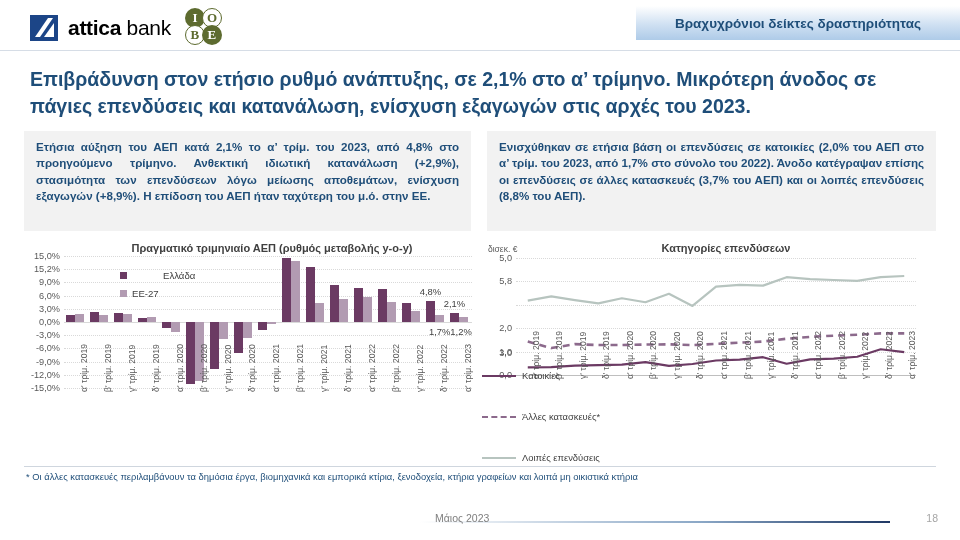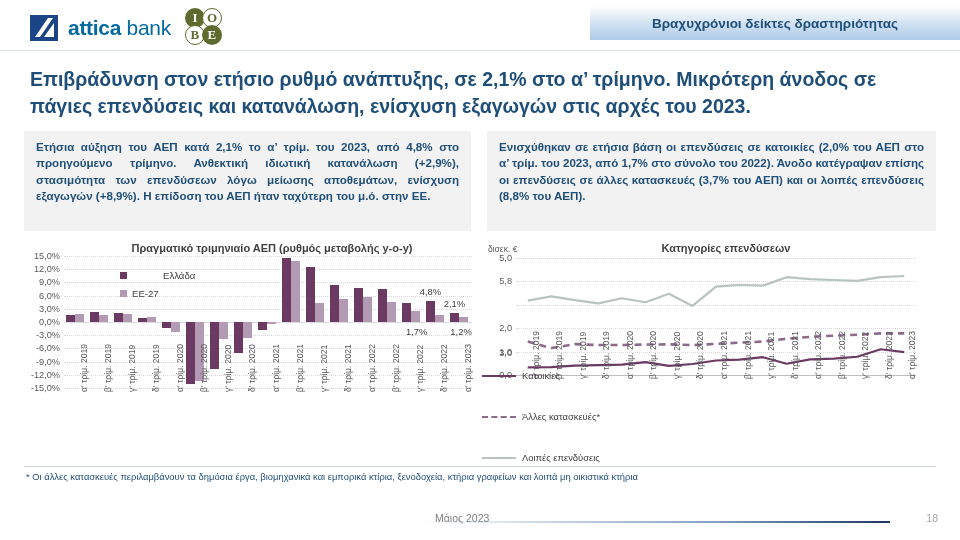--- a/index.html
+++ b/index.html
@@ -9,28 +9,28 @@
     font-family: "Liberation Sans", sans-serif;
     overflow: hidden;
   }
   .slide { position: relative; width: 960px; height: 540px; background: #fff; }
 
   
   .header { position: absolute; left: 0; top: 0; width: 960px; height: 52px; }
   .logo-wrap { position: absolute; left: 30px; top: 8px; display: flex; align-items: center; gap: 14px; }
   .attica-logo { display: flex; align-items: center; gap: 8px; }
   .attica-mark { width: 30px; height: 30px; position: relative; }
-  .attica-text { font-size: 21px; color: #0369a1; letter-spacing: -0.3px; }
+  .attica-text { font-size: 21px; color: #000000; letter-spacing: -0.3px; }
   .attica-text b { font-weight: bold; }
   .attica-text span.thin { font-weight: normal; }
   .iobe-logo { width: 46px; height: 40px; position: relative; }
   .iobe-c { position: absolute; border-radius: 50%; display: flex; align-items: center; justify-content: center;
             font-family: "Liberation Serif", serif; font-size: 13px; font-weight: bold; }
   .banner {
-    position: absolute; right: 0; top: 6px; width: 370px; height: 34px;
+    position: absolute; right: 0; top: 6px; width: 324px; height: 34px;
     background: linear-gradient(to bottom, #ffffff 0%, #cfe0f2 55%, #aecbe8 100%);
     display: flex; align-items: center; justify-content: center;
   }
   .banner-text { font-size: 13.5px; color: #1f4e79; font-weight: bold; }
   .header-rule { position: absolute; left: 0; top: 50px; width: 960px; height: 1px; background: #d6dde6; }
 
   
   .title {
     position: absolute; left: 30px; top: 66px; width: 905px;
     font-size: 19.5px; line-height: 27px; color: #1f4e79; font-weight: bold;
@@ -125,21 +125,21 @@
 
   <div class="tbox left">Ετήσια αύξηση του ΑΕΠ κατά 2,1% το α’ τρίμ. του 2023, από 4,8% στο προηγούμενο τρίμηνο. Ανθεκτική ιδιωτική κατανάλωση (+2,9%), στασιμότητα των επενδύσεων λόγω μείωσης αποθεμάτων, ενίσχυση εξαγωγών (+8,9%). Η επίδοση του ΑΕΠ ήταν ταχύτερη του μ.ό. στην ΕΕ.</div>
   <div class="tbox right">Ενισχύθηκαν σε ετήσια βάση οι επενδύσεις σε κατοικίες (2,0% του ΑΕΠ στο α’ τρίμ. του 2023, από 1,7% στο σύνολο του 2022). Άνοδο κατέγραψαν επίσης οι επενδύσεις σε άλλες κατασκευές (3,7% του ΑΕΠ) και οι λοιπές επενδύσεις (8,8% του ΑΕΠ).</div>
 
   <div class="chart-panel left">
     <div class="chart-title l">Πραγματικό τριμηνιαίο ΑΕΠ (ρυθμός μεταβολής  y-o-y)</div>
     <div class="plot" id="plot-bar" style="left:42px; top:16px; width:408px; height:132px;">
         <div class="gridline" style="top: 0px;"></div>
         <div class="ylab" style="top: 0px;">15,0%</div>
         <div class="gridline" style="top: 13.2px;"></div>
-        <div class="ylab" style="top: 13.2px;">12,0%</div>
+        <div class="ylab" style="top: 13.2px;">15,2%</div>
         <div class="gridline" style="top: 26.4px;"></div>
         <div class="ylab" style="top: 26.4px;">9,0%</div>
         <div class="gridline" style="top: 39.6px;"></div>
         <div class="ylab" style="top: 39.6px;">6,0%</div>
         <div class="gridline" style="top: 52.8px;"></div>
         <div class="ylab" style="top: 52.8px;">3,0%</div>
         <div class="gridline solid" style="top: 66px;"></div>
         <div class="ylab" style="top: 66px;">0,0%</div>
         <div class="gridline" style="top: 79.2px;"></div>
         <div class="ylab" style="top: 79.2px;">-3,0%</div>
@@ -180,21 +180,21 @@
         <div class="bar eu" style="left: 227.04px; width: 8.64px; top: 5.28px; height: 60.72px; bottom: auto;"></div>
         <div class="bar eu" style="left: 251.04px; width: 8.64px; top: 46.64px; height: 19.36px; bottom: auto;"></div>
         <div class="bar eu" style="left: 275.04px; width: 8.64px; top: 43.12px; height: 22.88px; bottom: auto;"></div>
         <div class="bar eu" style="left: 299.04px; width: 8.64px; top: 41.36px; height: 24.64px; bottom: auto;"></div>
         <div class="bar eu" style="left: 323.04px; width: 8.64px; top: 46.2px; height: 19.8px; bottom: auto;"></div>
         <div class="bar eu" style="left: 347.04px; width: 8.64px; top: 54.56px; height: 11.44px; bottom: auto;"></div>
         <div class="bar eu" style="left: 371.04px; width: 8.64px; top: 58.52px; height: 7.48px; bottom: auto;"></div>
         <div class="bar eu" style="left: 395.04px; width: 8.64px; top: 60.72px; height: 5.28px; bottom: auto;"></div>
         <div class="dlabel" style="left: 355.72px; top: 29.88px;">4,8%</div>
         <div class="dlabel" style="left: 379.72px; top: 41.76px;">2,1%</div>
-        <div class="dlabel" style="left: 342px; top: 70px;">1,7%</div>
+        <div class="dlabel" style="left: 365px; top: 70px;">1,7%</div>
         <div class="dlabel" style="left: 386.36px; top: 70px;">1,2%</div>
       </div>
     <div id="bar-xcats">
         <div class="xcat" style="left: 57px; top: 152px;">α' τρίμ. 2019</div>
         <div class="xcat" style="left: 81px; top: 152px;">β' τρίμ. 2019</div>
         <div class="xcat" style="left: 105px; top: 152px;">γ' τρίμ. 2019</div>
         <div class="xcat" style="left: 129px; top: 152px;">δ' τρίμ. 2019</div>
         <div class="xcat" style="left: 153px; top: 152px;">α' τρίμ. 2020</div>
         <div class="xcat" style="left: 177px; top: 152px;">β' τρίμ. 2020</div>
         <div class="xcat" style="left: 201px; top: 152px;">γ' τρίμ. 2020</div>

